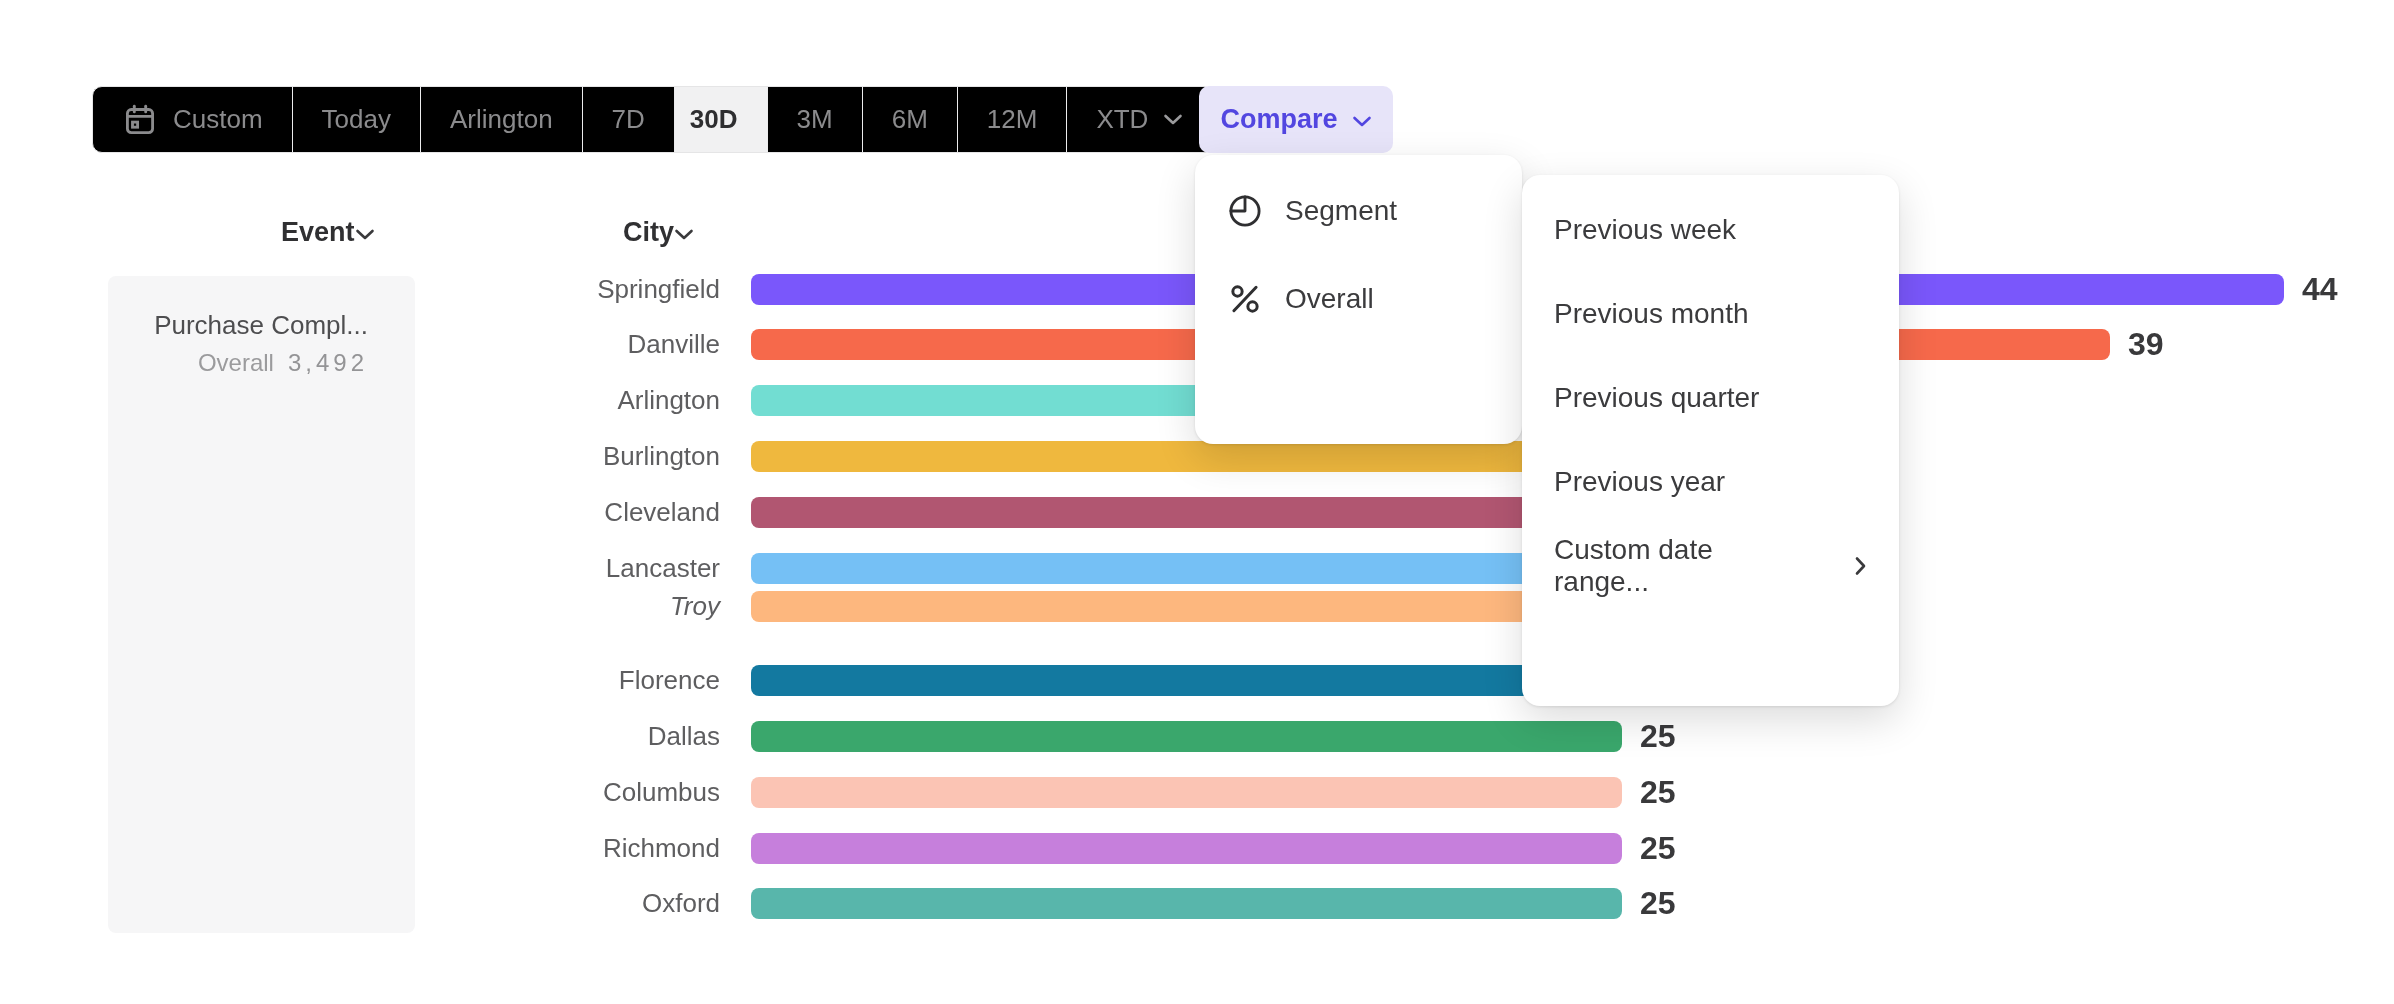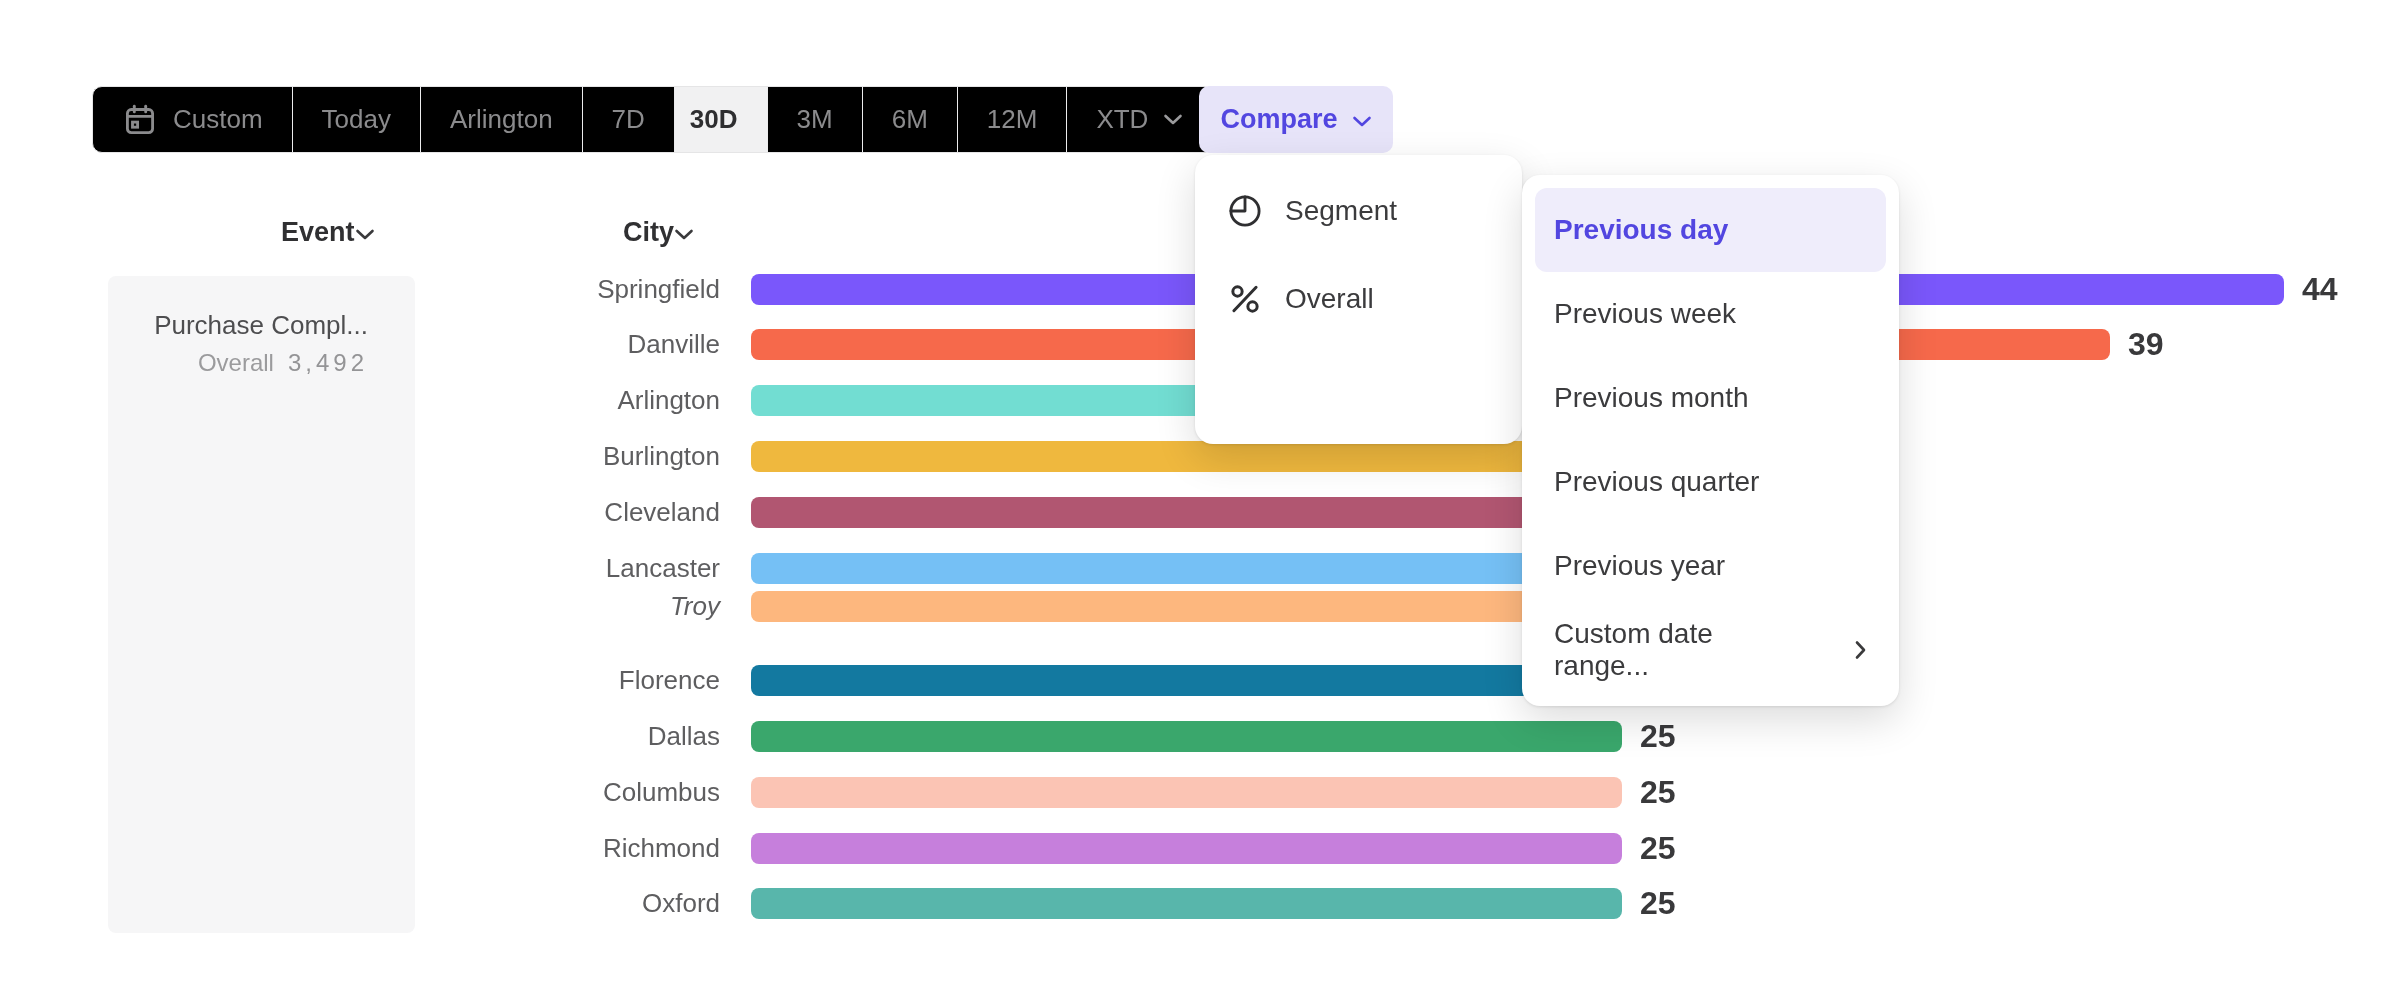--- a/index.html
+++ b/index.html
@@ -206,23 +206,20 @@
             <circle cx="7" cy="7" r="3.1"></circle>
             <circle cx="17" cy="17" r="3.1"></circle>
             <line x1="19.4" y1="4.2" x2="4.6" y2="19.8"></line>
           </svg>
         </span>
         <span>Overall</span>
       </div>
     </div>
 
   <div class="menu" id="time-submenu">
-      <div class="menu-item highlighted">
-        <span>Previous day</span>
-      </div>
       <div class="menu-item">
         <span>Previous week</span>
       </div>
       <div class="menu-item">
         <span>Previous month</span>
       </div>
       <div class="menu-item">
         <span>Previous quarter</span>
       </div>
       <div class="menu-item">

